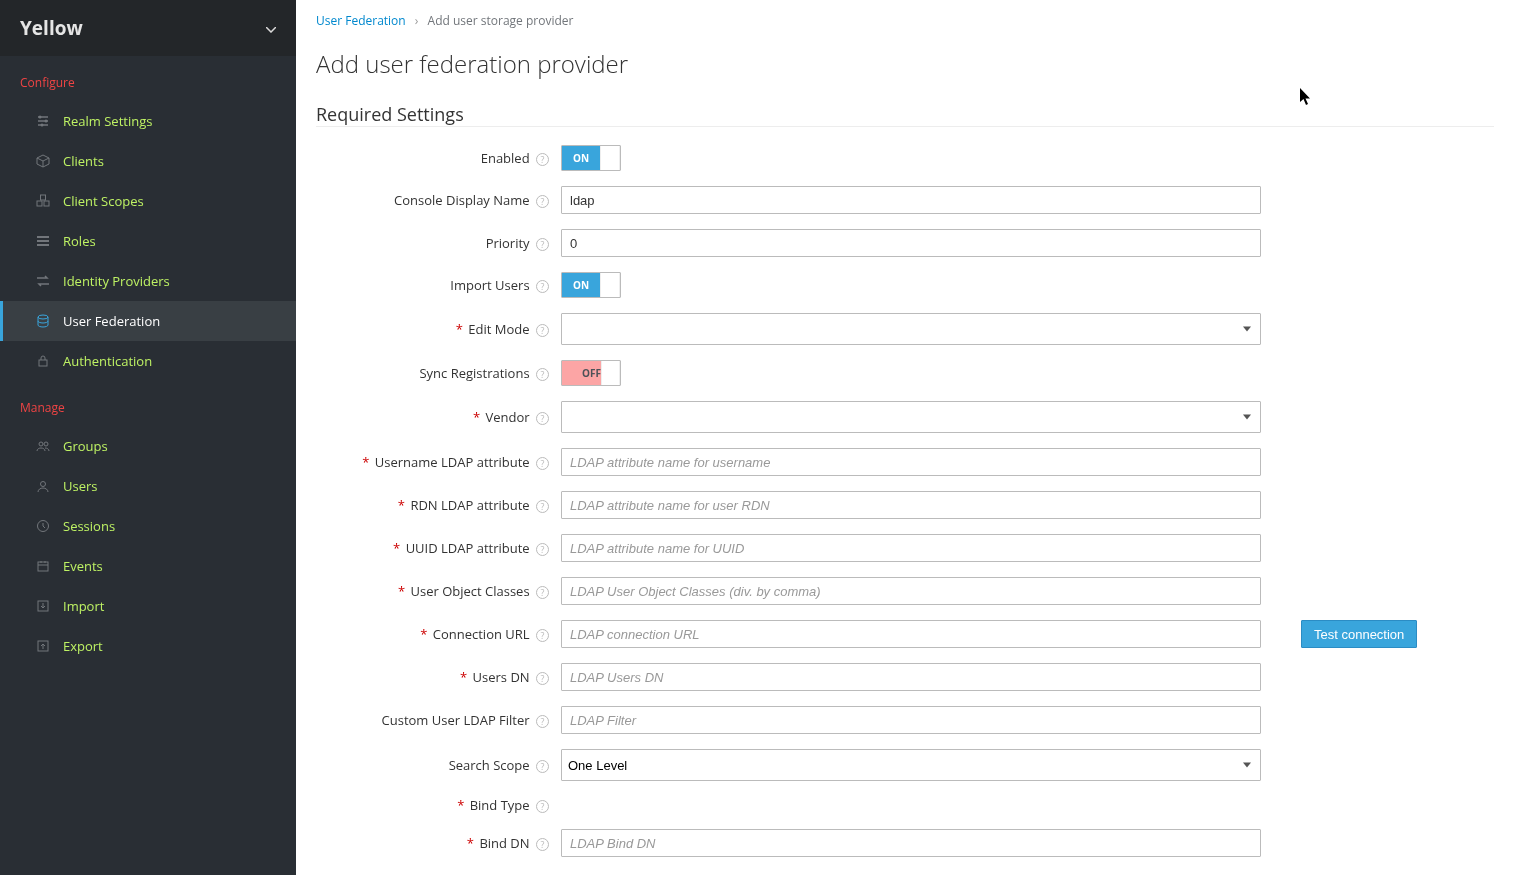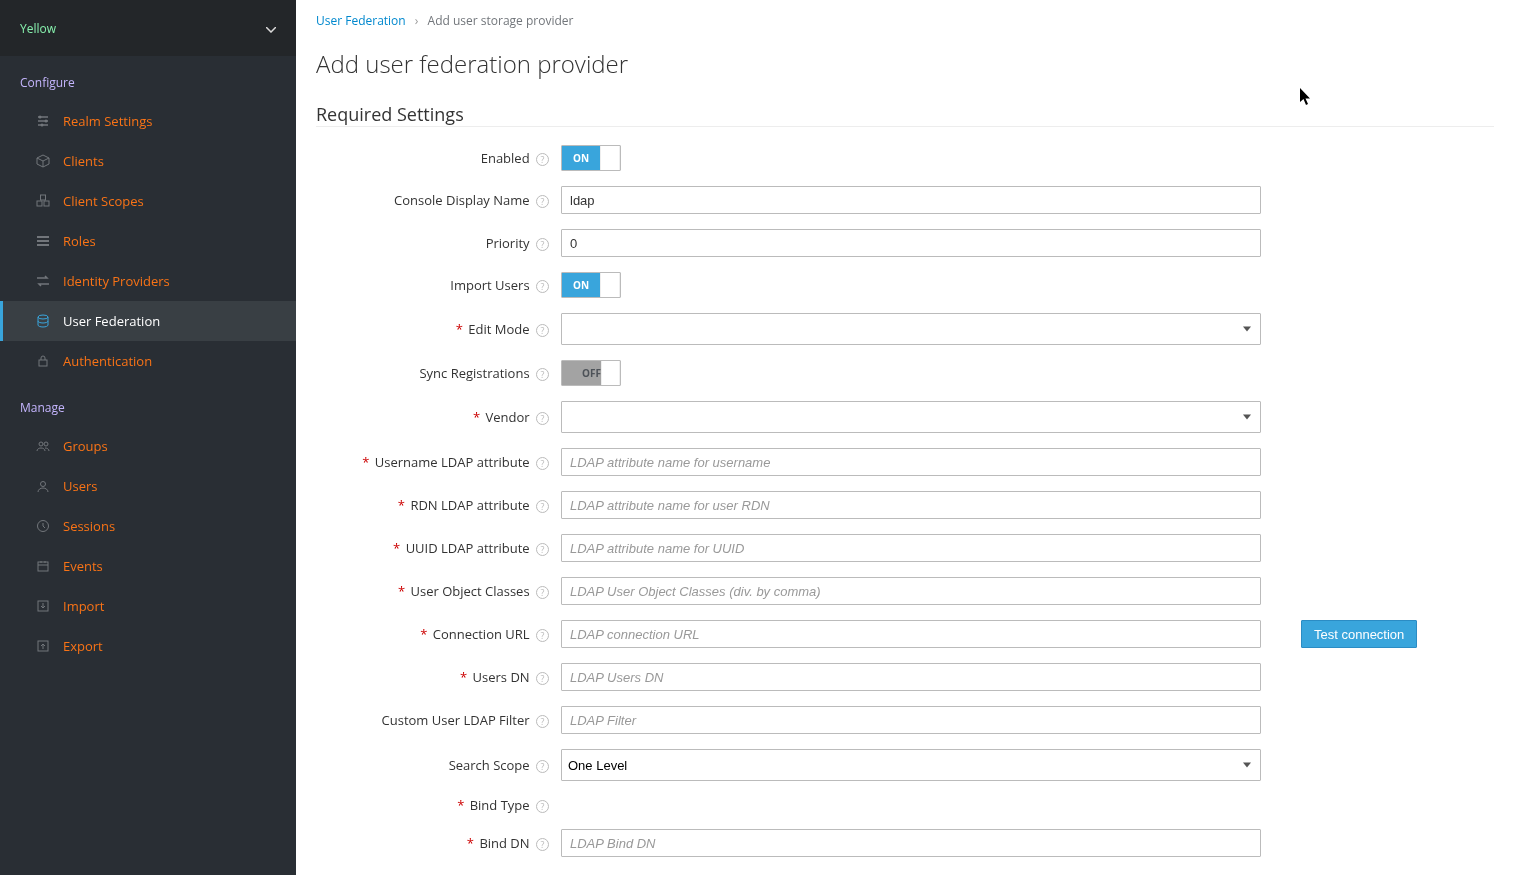--- a/index.html
+++ b/index.html
@@ -2,24 +2,24 @@
 <html><head>
 <meta charset="utf-8">
 <style>
 * { box-sizing: border-box; margin: 0; padding: 0; }
 body { font-family: "Open Sans", Helvetica, Arial, sans-serif; font-size: 13px; color: #333; background: #fff; }
 .layout { display: flex; min-height: 100vh; }
 
 
 .sidebar { width: 296px; background: #292e34; color: #dbdada; flex-shrink: 0; }
 .realm-selector { height: 56px; display: flex; align-items: center; justify-content: space-between; padding: 0 20px; background: #232629; cursor: pointer; }
-.realm-name { color: #86efac; font-size: 12px; font-weight: 400; }
+.realm-name { color: #e5e5e5; font-size: 19px; font-weight: 700; }
 .realm-caret { color: #dbdada; }
-.side-section-title { padding: 18px 20px 10px; color: #c4b5fd; font-size: 12px; }
-.side-item { display: flex; align-items: center; height: 40px; padding: 0 20px 0 35px; color: #f97316; cursor: pointer; font-size: 13px; }
+.side-section-title { padding: 18px 20px 10px; color: #ef4444; font-size: 12px; }
+.side-item { display: flex; align-items: center; height: 40px; padding: 0 20px 0 35px; color: #bef264; cursor: pointer; font-size: 13px; }
 .side-item.active { background: #393f44; color: #fff; border-left: 3px solid #39a5dc; padding-left: 32px; }
 .side-icon { width: 16px; margin-right: 12px; display: inline-flex; align-items: center; justify-content: center; color: #72767b; }
 .side-item.active .side-icon { color: #39a5dc; }
 
 
 .main { flex: 1; padding: 10px 20px 40px; overflow-y: auto; }
 .breadcrumb { font-size: 12px; color: #72767b; margin-bottom: 18px; margin-top: 2px; }
 .breadcrumb a { color: #0088ce; text-decoration: none; }
 .breadcrumb .sep { margin: 0 6px; color: #9c9c9c; }
 h1.page-title { font-size: 24px; font-weight: 300; color: #333; margin-bottom: 22px; }
@@ -33,21 +33,21 @@
 .form-control-wrap { width: 700px; position: relative; }
 input[type=text].fc, input[type=password].fc { width: 100%; height: 28px; border: 1px solid #bbb; border-radius: 1px; padding: 0 8px; font-size: 13px; color: #333; font-style: normal; }
 input[type=text].fc::placeholder, input[type=password].fc::placeholder { color: #999; font-style: italic; }
 select.fc { width: 100%; height: 32px; border: 1px solid #bbb; border-radius: 1px; padding: 0 6px; font-size: 13px; background: #fff; appearance: none; }
 .select-wrap { position: relative; }
 .select-wrap::after { content: ""; position: absolute; right: 10px; top: 50%; transform: translateY(-50%); border-left: 4px solid transparent; border-right: 4px solid transparent; border-top: 5px solid #555; pointer-events: none; }
 
 
 .toggle { width: 60px; height: 26px; border: 1px solid #bbb; border-radius: 1px; display: flex; background: #fff; cursor: pointer; overflow: hidden; }
 .toggle .t-on { background: #39a5dc; color: #fff; flex: 1; display: flex; align-items: center; justify-content: center; font-size: 10px; font-weight: bold; }
-.toggle .t-off { background: #a3a3a3; color: #4d5258; flex: 1; display: flex; align-items: center; justify-content: center; font-size: 10px; font-weight: bold; padding-left: 20px; }
+.toggle .t-off { background: #fca5a5; color: #4d5258; flex: 1; display: flex; align-items: center; justify-content: center; font-size: 10px; font-weight: bold; padding-left: 20px; }
 .toggle .t-handle { width: 20px; background: #fff; border-left: 1px solid #eee; border-right: 1px solid #eee; }
 .toggle.off { flex-direction: row-reverse; }
 
 
 .btn { height: 28px; padding: 0 12px; border: 1px solid #bbb; border-radius: 1px; background: #fff; font-size: 13px; cursor: pointer; }
 .btn-primary { background: #39a5dc; border-color: #2b8cc4; color: #fff; }
 .side-btn-area { margin-left: 40px; }
 
 .cursor-pointer { position: fixed; top: 88px; left: 1300px; font-size: 14px; pointer-events: none; }
 </style>

